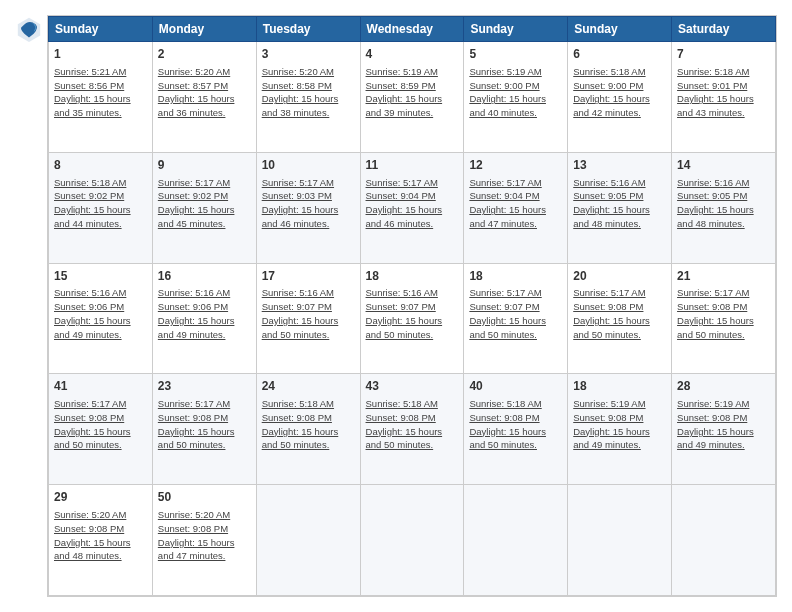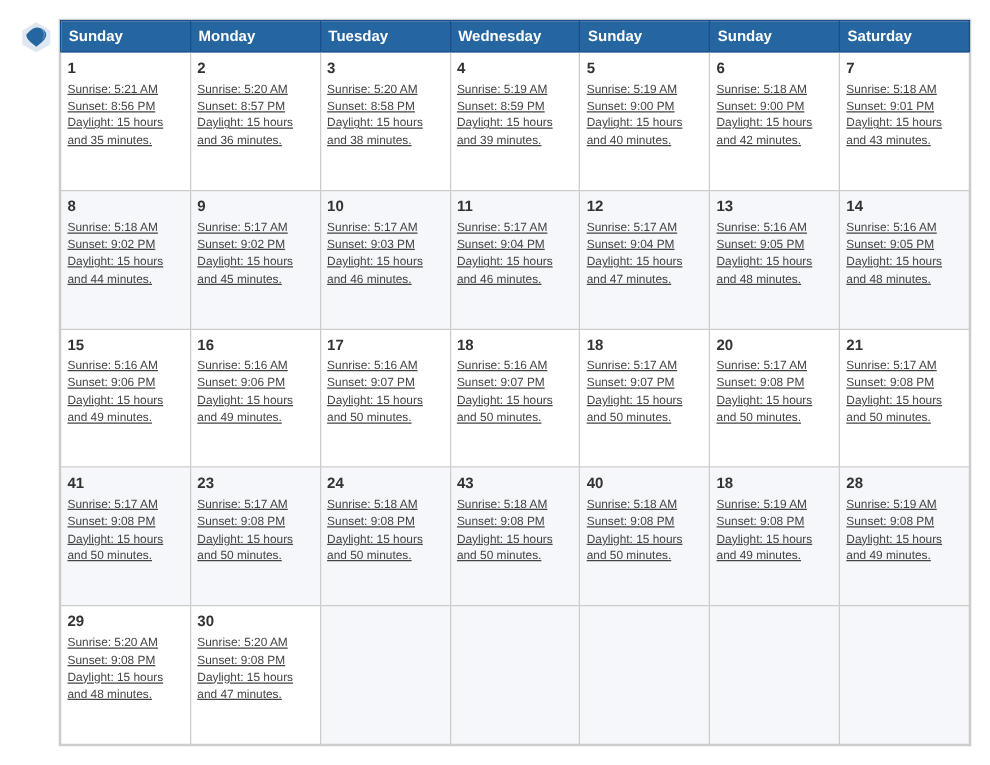--- a/index.html
+++ b/index.html
@@ -258,21 +258,21 @@
               <span class="day-num">28</span>
               <div class="day-info">Sunrise: 5:19 AM<br>Sunset: 9:08 PM<br>Daylight: 15 hours and 49 minutes.</div>
             </td>
           </tr>
           <tr>
             <td>
               <span class="day-num">29</span>
               <div class="day-info">Sunrise: 5:20 AM<br>Sunset: 9:08 PM<br>Daylight: 15 hours and 48 minutes.</div>
             </td>
             <td>
-              <span class="day-num">30</span>
+              <span class="day-num">50</span>
               <div class="day-info">Sunrise: 5:20 AM<br>Sunset: 9:08 PM<br>Daylight: 15 hours and 47 minutes.</div>
             </td>
             <td class="empty-cell"></td>
             <td class="empty-cell"></td>
             <td class="empty-cell"></td>
             <td class="empty-cell"></td>
             <td class="empty-cell"></td>
           </tr>
         </tbody>
     </table>

